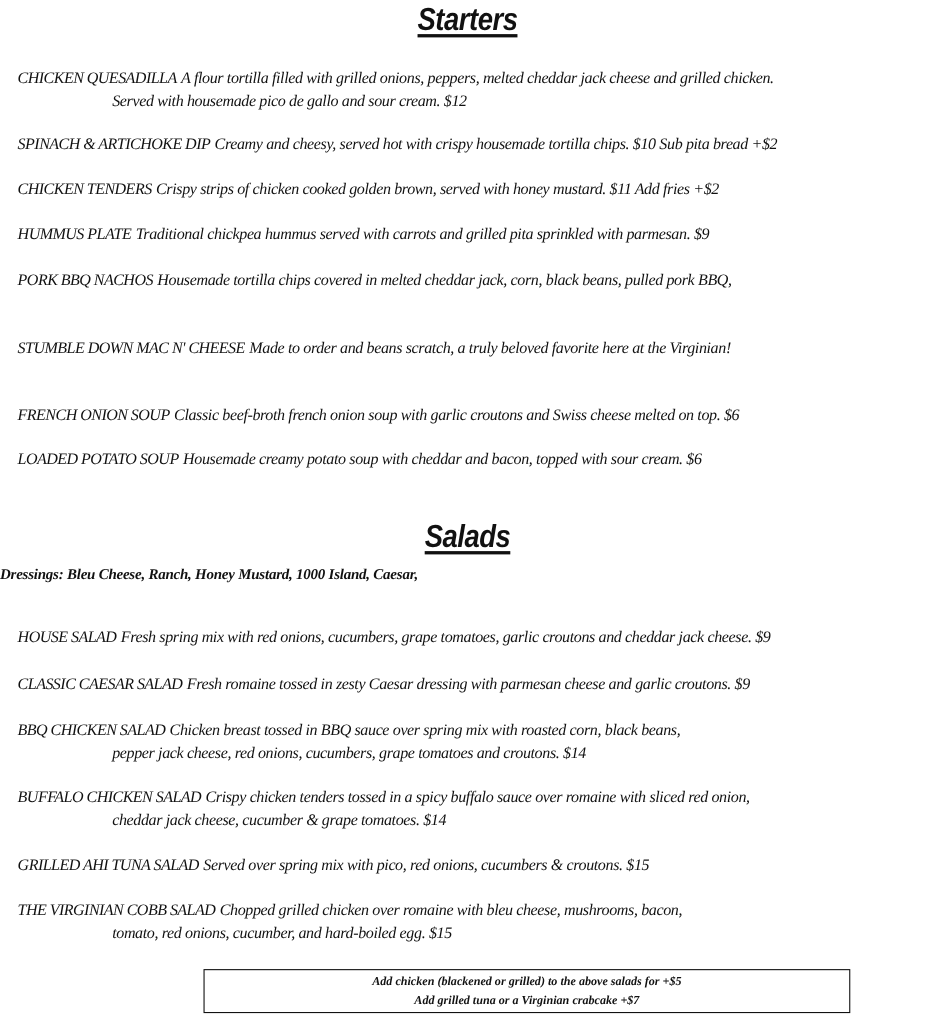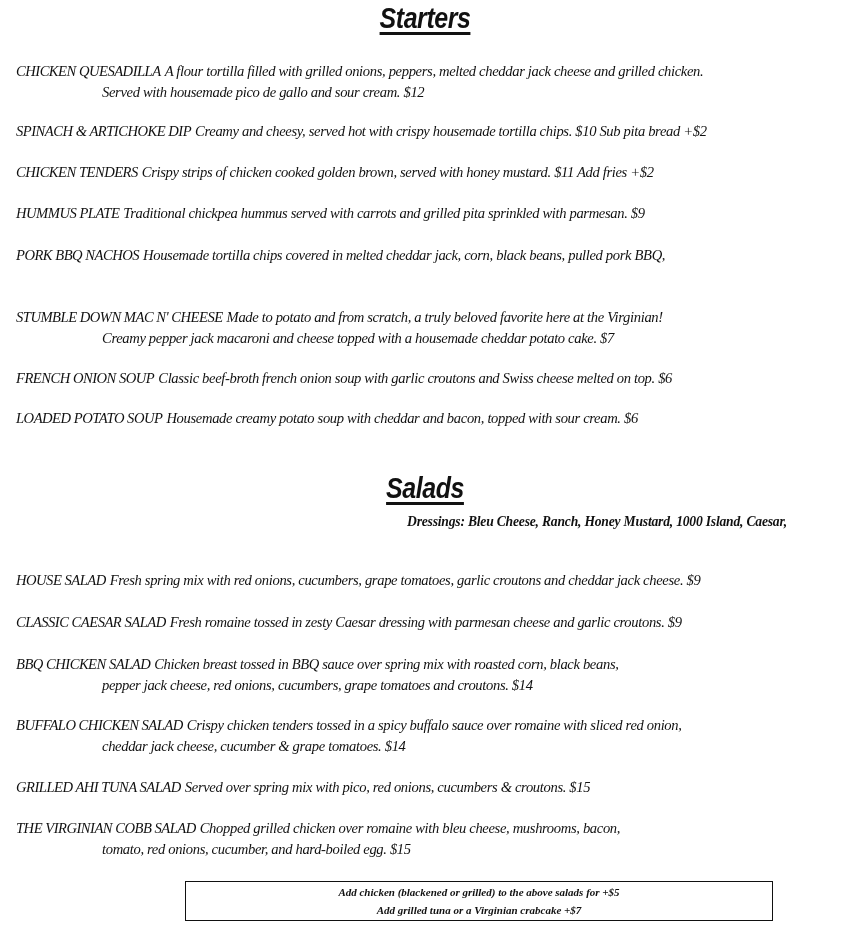--- a/index.html
+++ b/index.html
@@ -20,21 +20,21 @@
   }
   .item {
     position: absolute; left: 16px; width: 830px;
     font-style: italic; font-size: 14.6px; line-height: 21px;
     letter-spacing: -0.35px; white-space: nowrap;
   }
   .item .name { font-weight: normal; letter-spacing: -0.5px; }
   .item .desc { margin-left: 4px; }
   .item .line2 { display: block; padding-left: 86px; }
   .dressings {
-    position: absolute; left: 0; width: 787px; text-align: right;
+    position: absolute; left: 0; width: 787px; text-align: left;
     font-style: italic; font-weight: bold; font-size: 13.6px; line-height: 21px;
     letter-spacing: -0.2px;
   }
   .addon-box {
     position: absolute; left: 185px; top: 881px; width: 588px; height: 40px;
     border: 1.5px solid #111; box-sizing: border-box;
     text-align: center; font-style: italic; font-weight: bold;
     font-size: 11px; line-height: 18px; padding-top: 1px;
   }
 </style>
@@ -62,22 +62,21 @@
 
   <div class="item" style="top:203px;">
     <span class="name">HUMMUS PLATE</span><span class="desc">Traditional chickpea hummus served with carrots and grilled pita sprinkled with parmesan. $9</span>
   </div>
 
   <div class="item" style="top:245px;">
     <span class="name">PORK BBQ NACHOS</span><span class="desc">Housemade tortilla chips covered in melted cheddar jack, corn, black beans, pulled pork BBQ,</span>
   </div>
 
   <div class="item" style="top:307px;">
-    <span class="name">STUMBLE DOWN MAC N' CHEESE</span><span class="desc">Made to potato and from scratch, a truly beloved favorite here at the Virginian!</span>
-    <span class="line2">Creamy pepper jack macaroni and cheese topped with a housemade cheddar potato cake. $7</span>
+    <span class="name">STUMBLE DOWN MAC N' CHEESE</span><span class="desc">Made to order and beans scratch, a truly beloved favorite here at the Virginian!</span>
   </div>
 
   <div class="item" style="top:368px;">
     <span class="name">FRENCH ONION SOUP</span><span class="desc">Classic beef-broth french onion soup with garlic croutons and Swiss cheese melted on top. $6</span>
   </div>
 
   <div class="item" style="top:408px;">
     <span class="name">LOADED POTATO SOUP</span><span class="desc">Housemade creamy potato soup with cheddar  and bacon, topped with sour cream. $6</span>
   </div>
 

